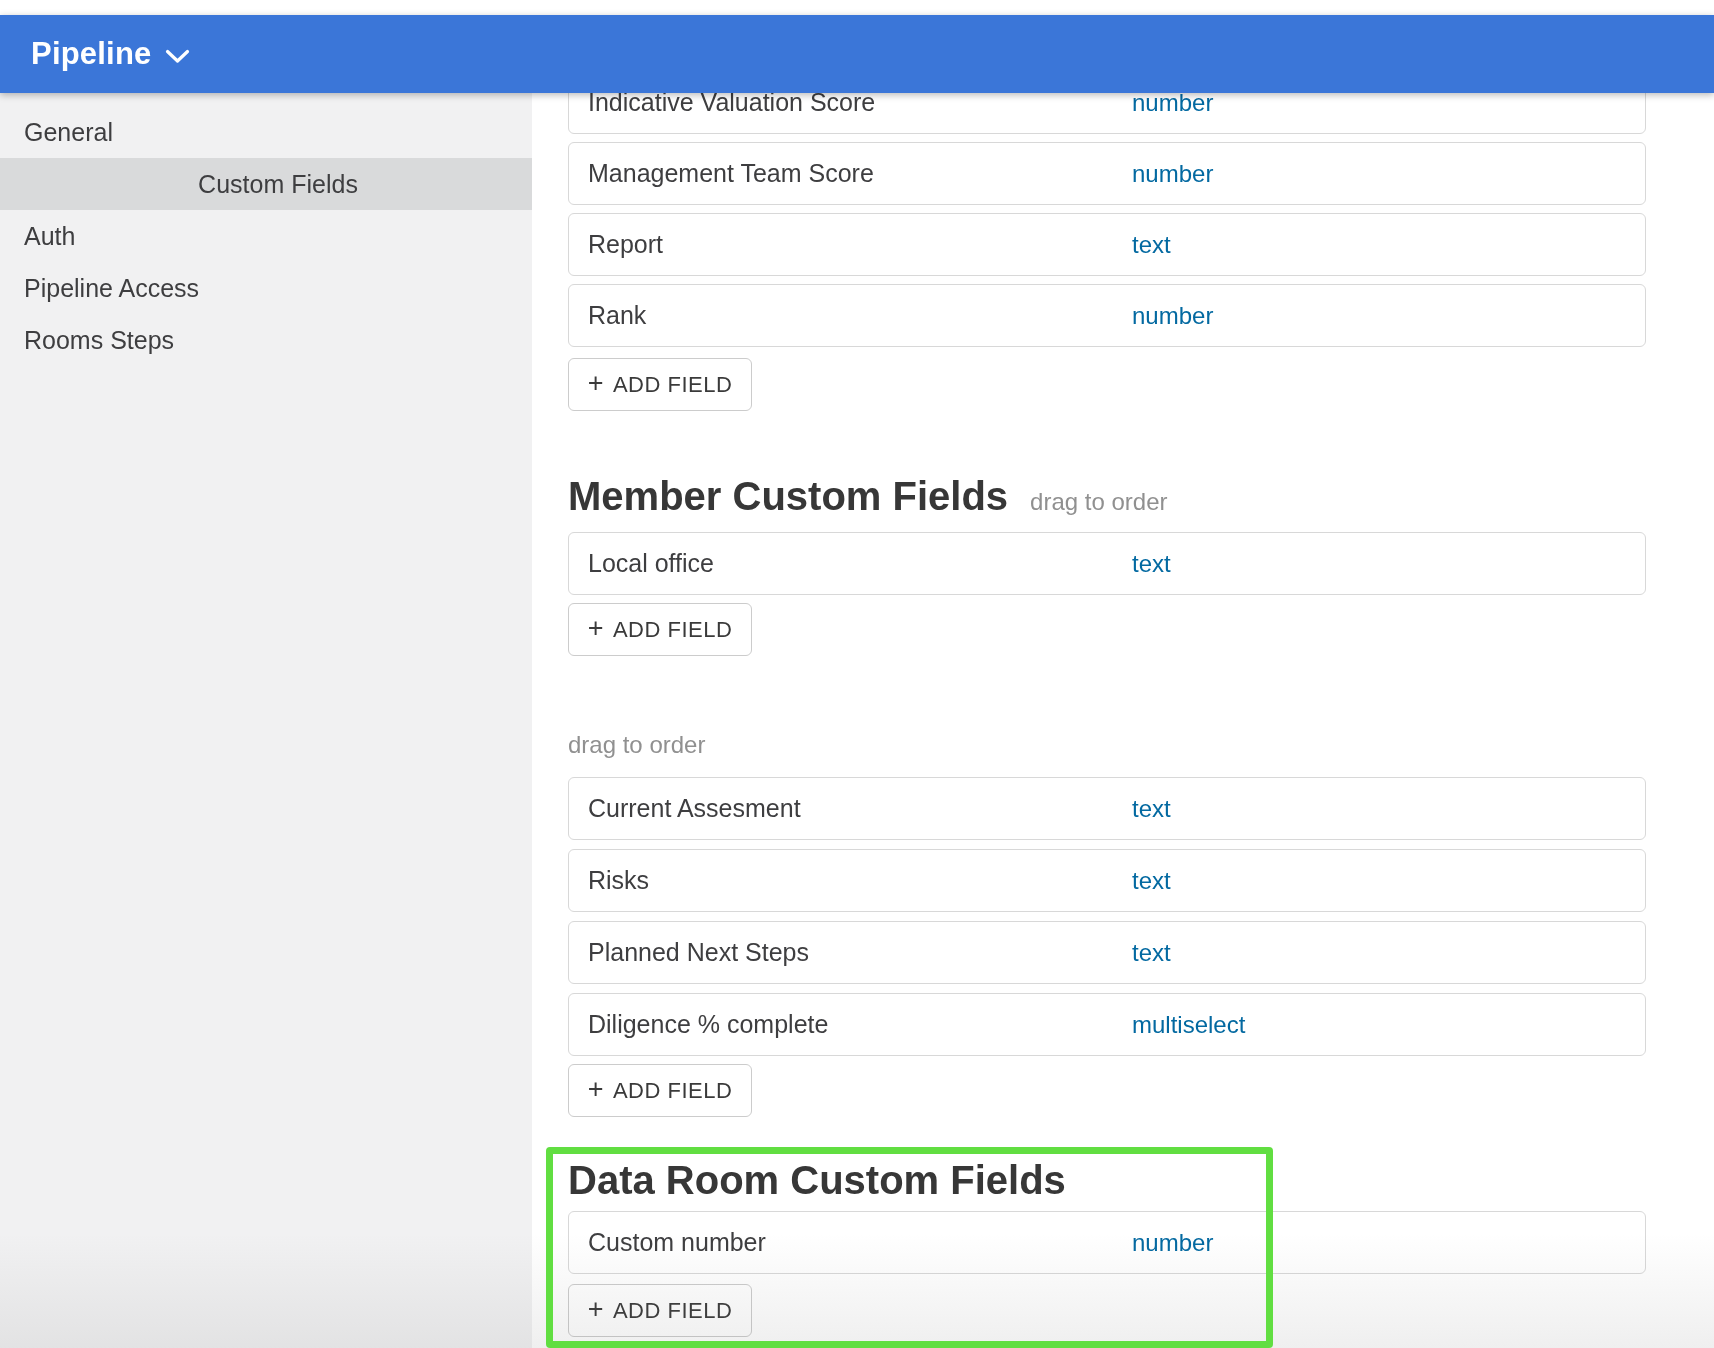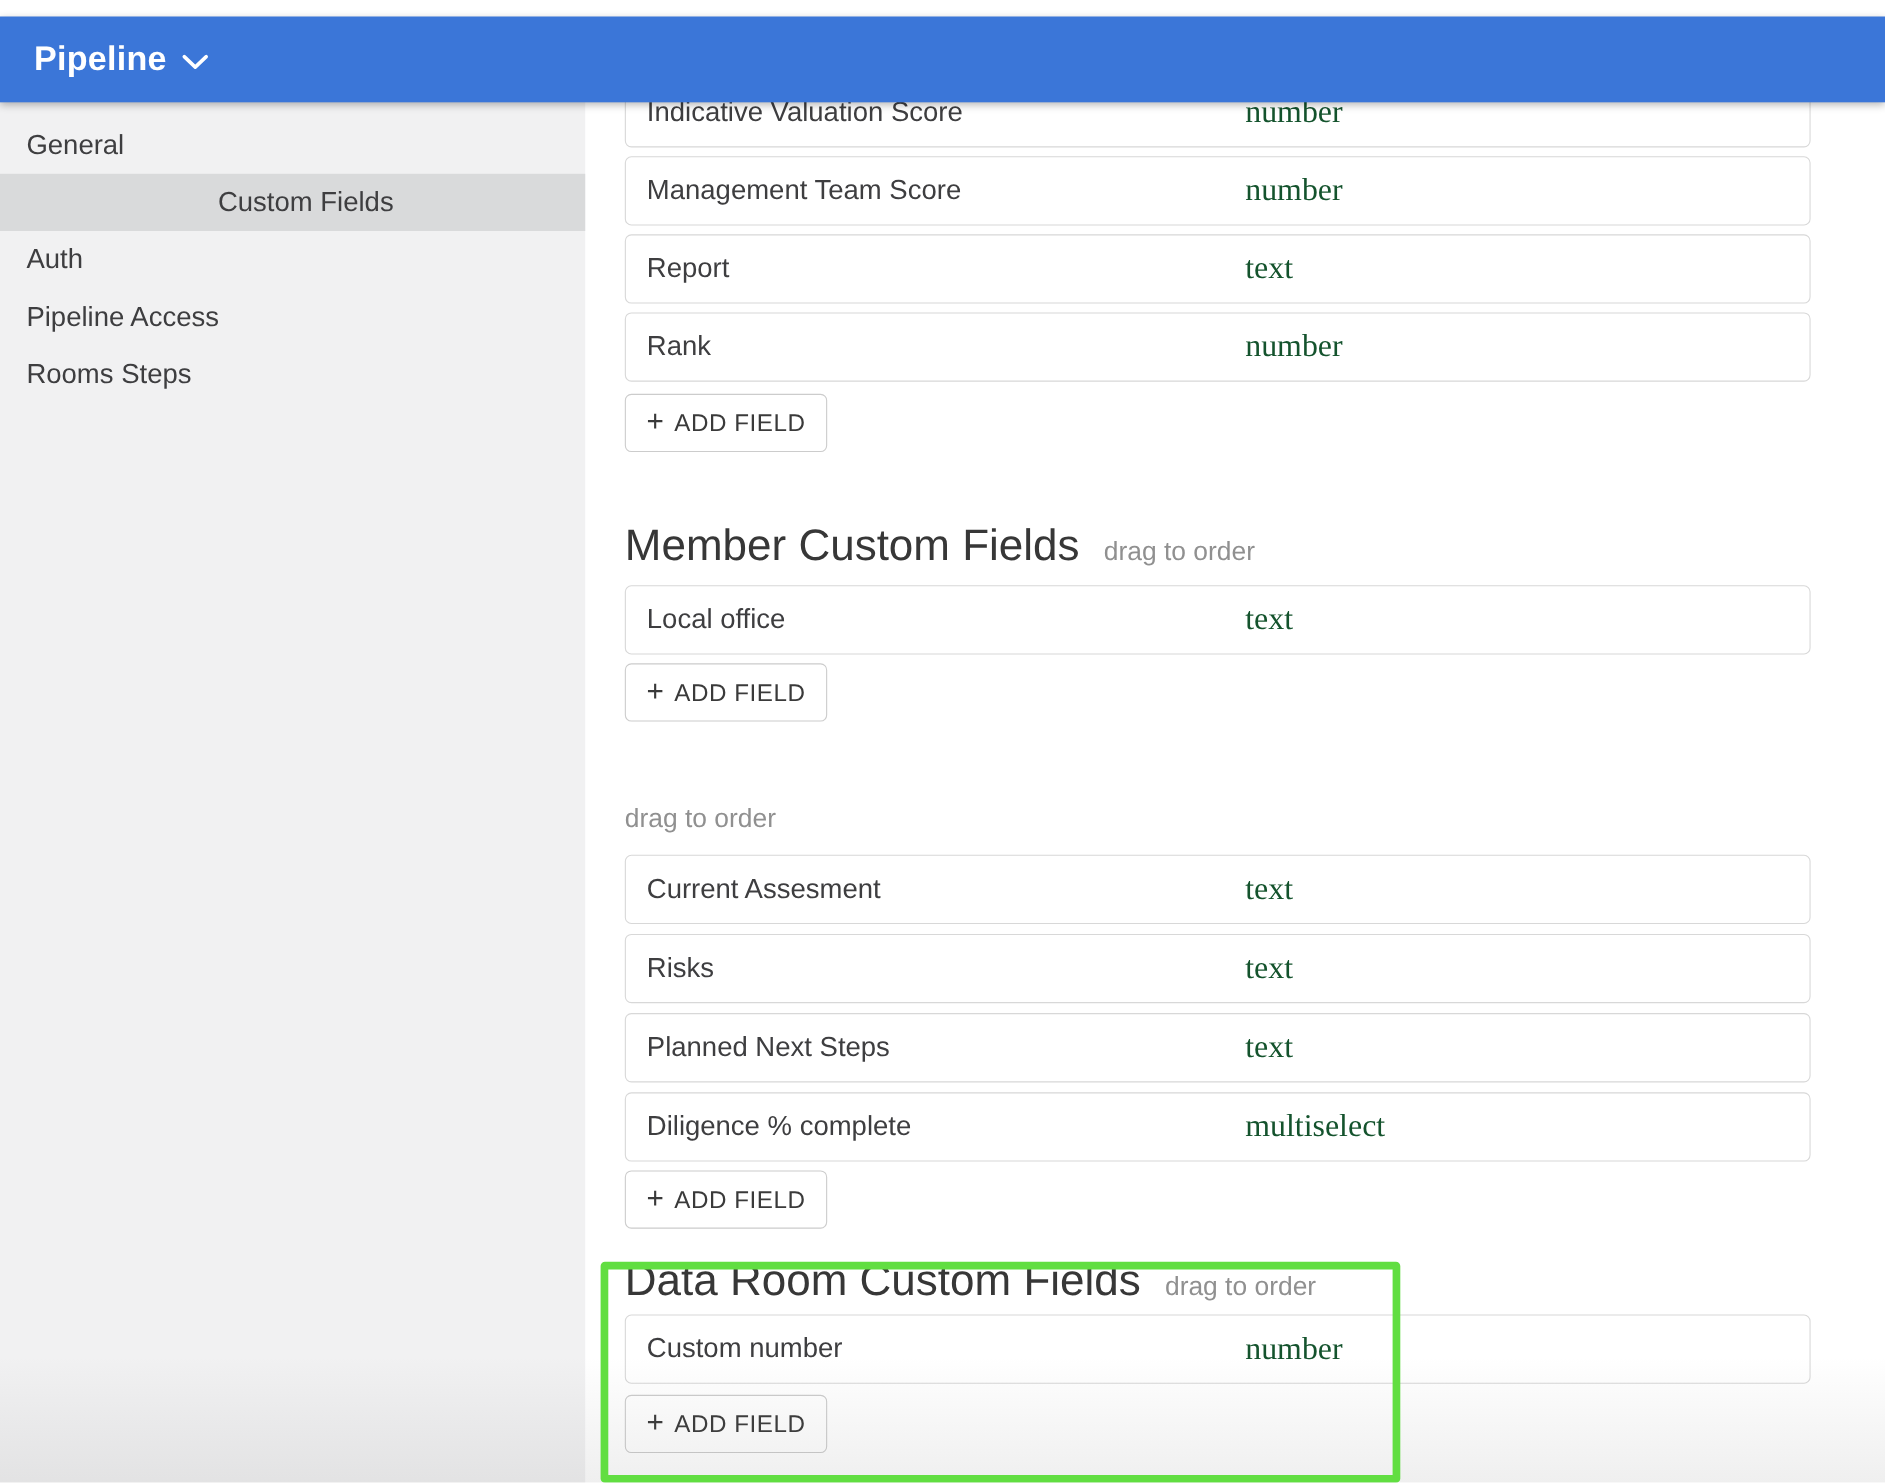--- a/index.html
+++ b/index.html
@@ -51,34 +51,34 @@
   
   .content {
     position:absolute; top:78px; left:568px; width:1078px; z-index:1;
   }
   .field-card {
     position:relative; width:1078px; height:63px;
     background:#ffffff; border:1px solid #d8d8d8; border-radius:6px;
     display:flex; align-items:center; cursor:grab;
   }
   .field-name { margin-left:19px; font-size:25px; color:#3e3e40; }
-  .field-type { position:absolute; left:563px; font-size:29px; color:#14532d;font-family:Liberation Serif, serif; }
+  .field-type { position:absolute; left:563px; font-size:24px; color:#0369a1; }
 
   .add-field-btn {
     width:184px; height:53px; background:#ffffff;
     border:1px solid #cccccc; border-radius:6px;
     display:flex; align-items:center; justify-content:center; gap:9px;
     font-size:22px; color:#3a3a3a; letter-spacing:0.5px; cursor:pointer;
   }
   .add-plus { font-size:27px; font-weight:400; line-height:1; padding-bottom:3px; }
 
   .section-heading {
     display:flex; align-items:baseline; gap:22px; line-height:48px; height:48px;
   }
-  .section-title { font-size:40px; font-weight:400; color:#373737; }
+  .section-title { font-size:40px; font-weight:700; color:#373737; }
   .section-hint { font-size:24px; color:#909090; }
 
   
   .highlight-box {
     position:absolute; left:546px; top:1147px; width:727px; height:201px;
     border:7px solid var(--highlight-green, #61de41); border-radius:4px;
     z-index:30; pointer-events:none;
   }
   .bottom-fade {
     position:absolute; left:0; bottom:0; width:1714px; height:115px;
@@ -173,21 +173,21 @@
     </div>
     <div class="field-card" style="margin-top:9px;">
       <span class="field-name">Diligence % complete</span>
       <span class="field-type">multiselect</span>
     </div>
     <div class="add-field-btn" style="margin-top:8px;">
       <span class="add-plus">+</span>
       <span>ADD FIELD</span>
     </div>
 
-    <div class="section-heading" style="margin-top:23px;">
+    <div class="section-heading" style="margin-top:39px;flex-direction:column;">
       <span class="section-title">Data Room Custom Fields</span>
       <span class="section-hint">drag to order</span>
     </div>
     <div class="field-card" style="margin-top:7px;">
       <span class="field-name">Custom number</span>
       <span class="field-type">number</span>
     </div>
     <div class="add-field-btn" style="margin-top:10px;">
       <span class="add-plus">+</span>
       <span>ADD FIELD</span>

